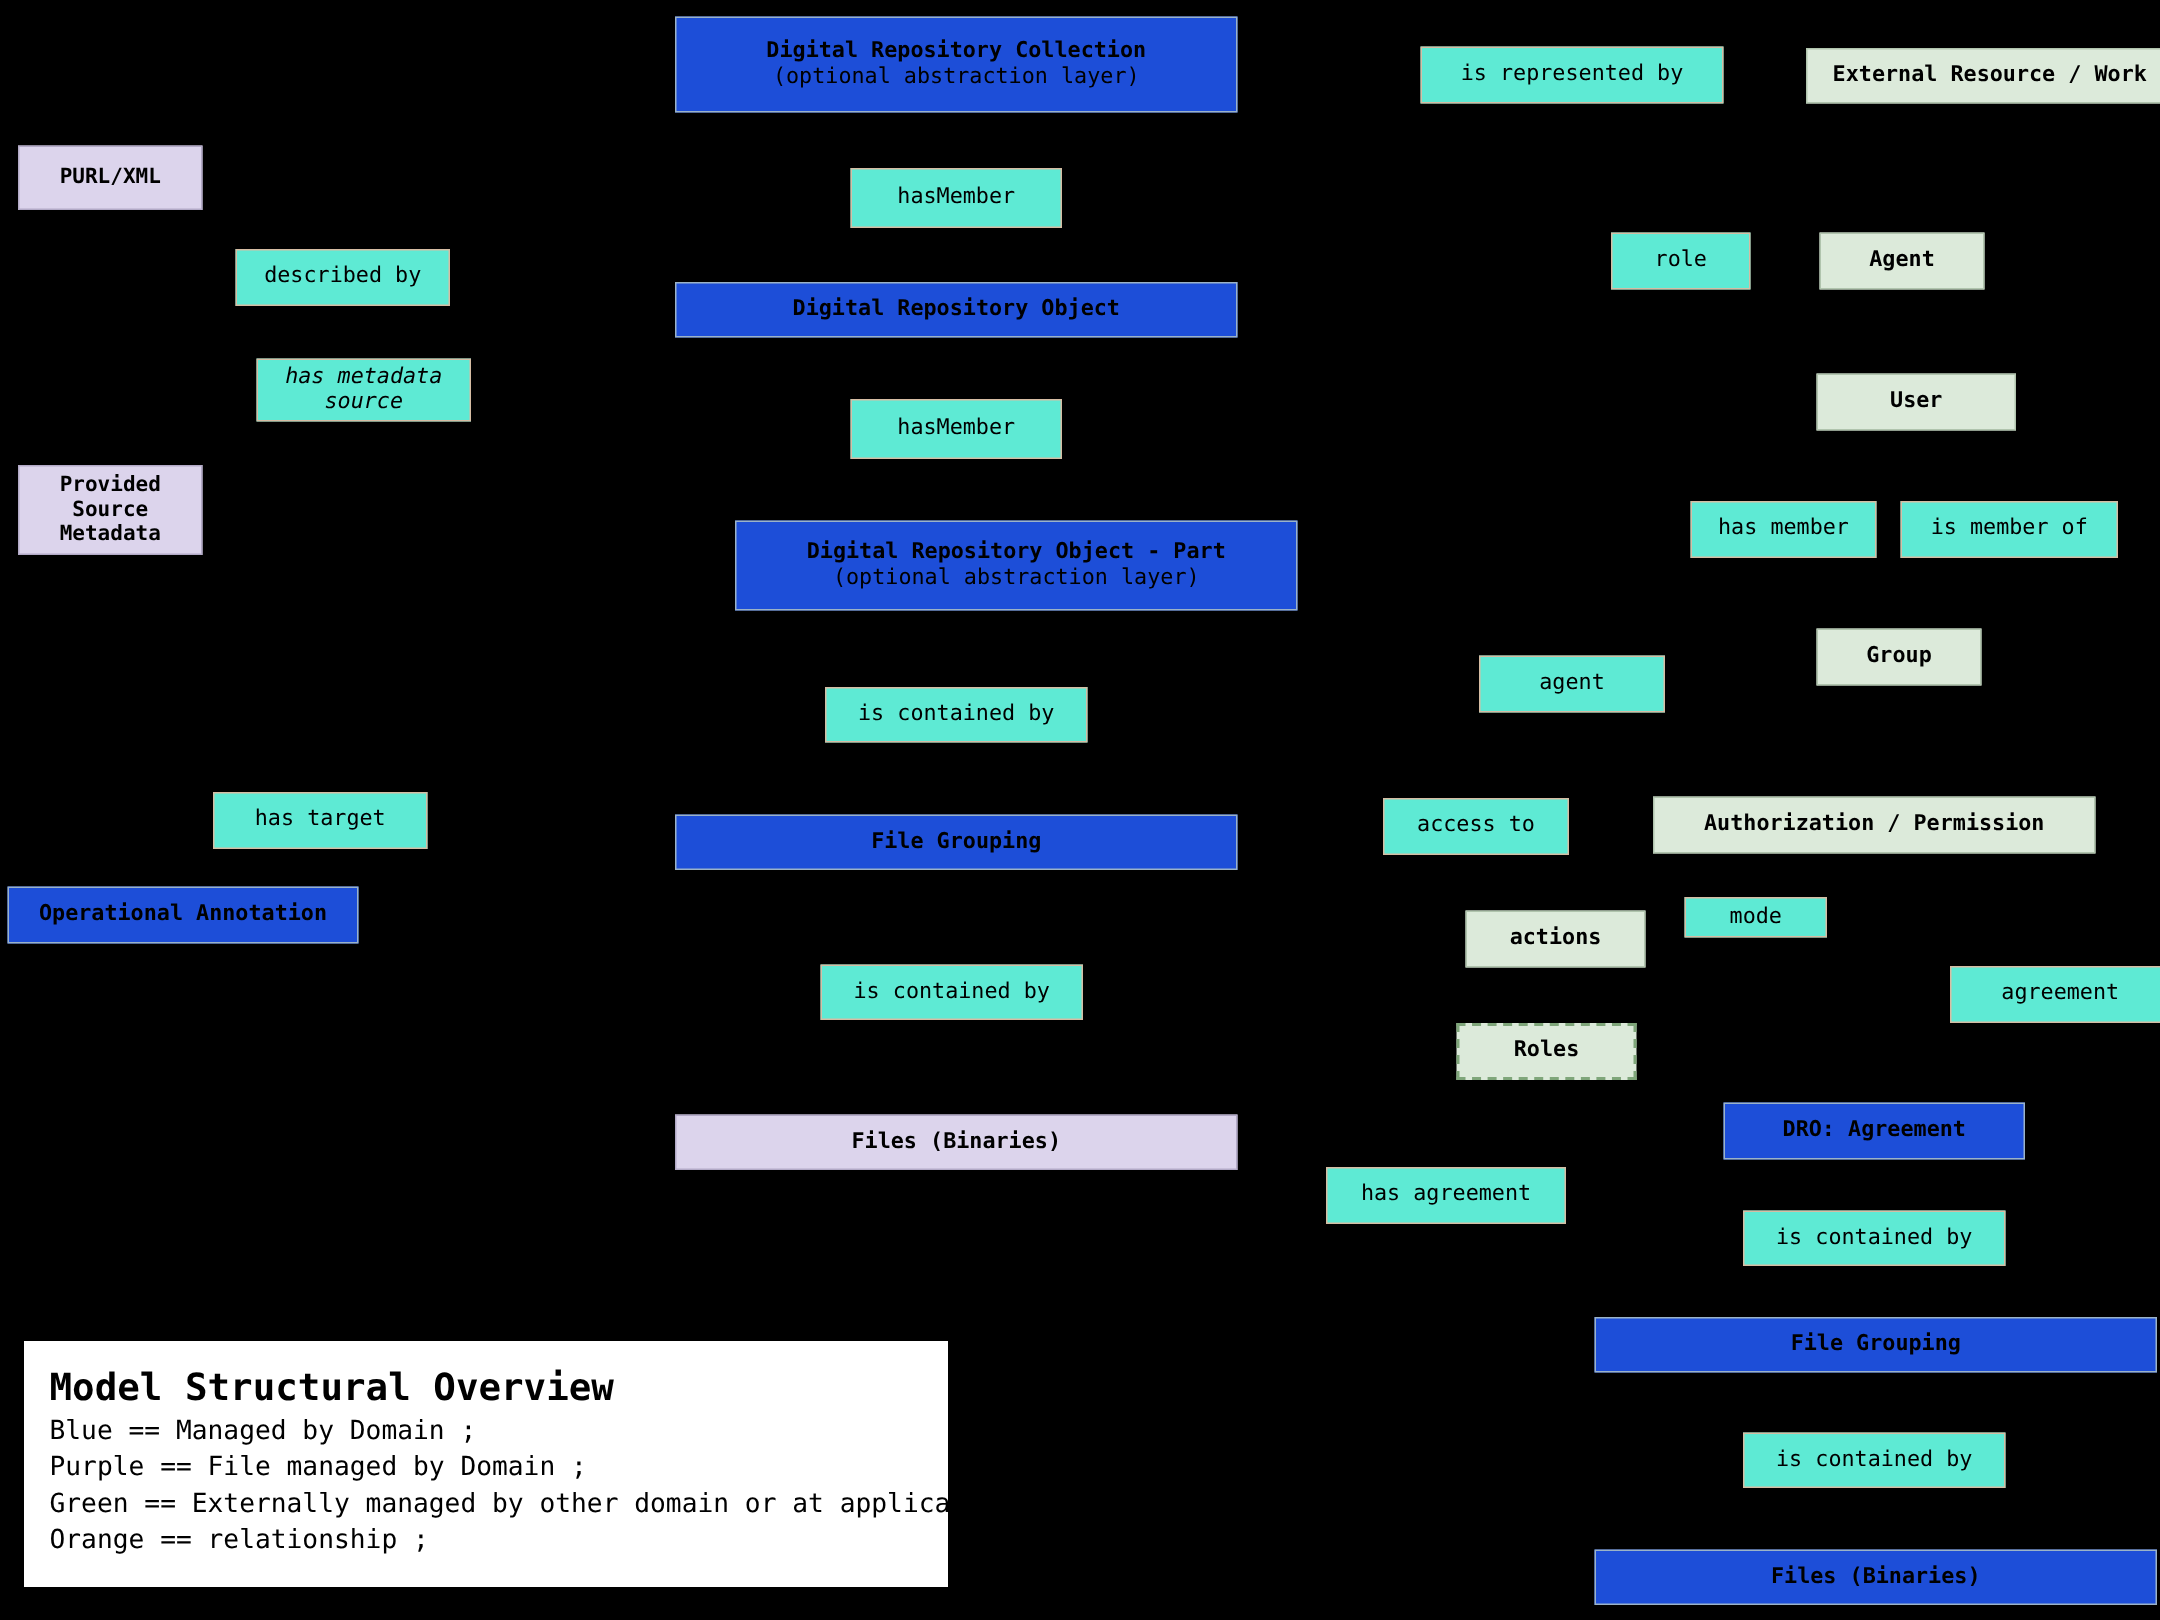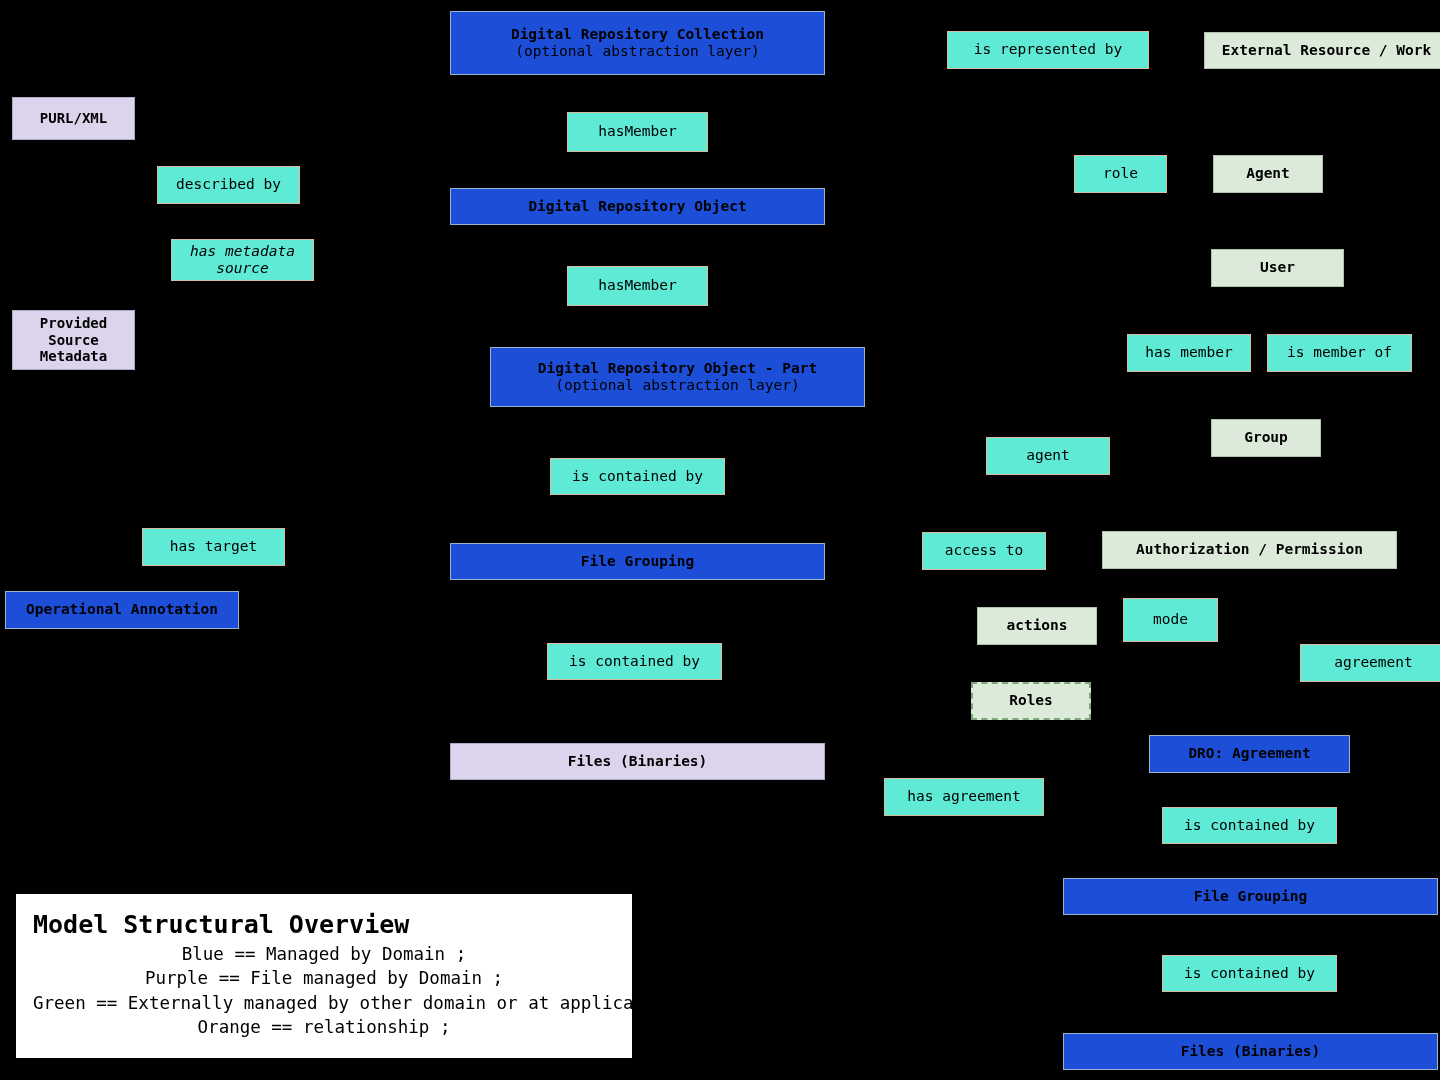--- a/index.html
+++ b/index.html
@@ -59,21 +59,20 @@
     font-size: 25px;
     font-weight: bold;
     line-height: 1.25;
     margin-bottom: 2px;
     white-space: nowrap;
   }
   #legend .legend-line {
     font-size: 17.5px;
     line-height: 1.38;
     white-space: nowrap;
-    text-align: center;
   }
   .dashed { border: 2px dashed #7fa67a !important; }
   .n-title { display: block; }
   .n-sub { display: block; }
 </style>
 </head>
 <body>
 
 <div id="canvas">
 
@@ -183,21 +182,21 @@
   </div>
 
   <div class="node c-green bold" style="left:1102px; top:531px; width:295px; height:38px;">
     <span class="n-title">Authorization / Permission</span>
   </div>
 
   <div class="node c-green bold" style="left:977px; top:607px; width:120px; height:38px;">
     <span class="n-title">actions</span>
   </div>
 
-  <div class="node c-orange" style="left:1123px; top:598px; width:95px; height:44px;">
+  <div class="node c-orange" style="left:1123px; top:598px; width:95px; height:27px;">
     <span class="n-title">mode</span>
   </div>
 
   <div class="node c-orange" style="left:1300px; top:644px; width:147px; height:38px;">
     <span class="n-title">agreement</span>
   </div>
 
   <div class="node c-green bold dashed" style="left:971px; top:682px; width:120px; height:38px;">
     <span class="n-title">Roles</span>
   </div>

